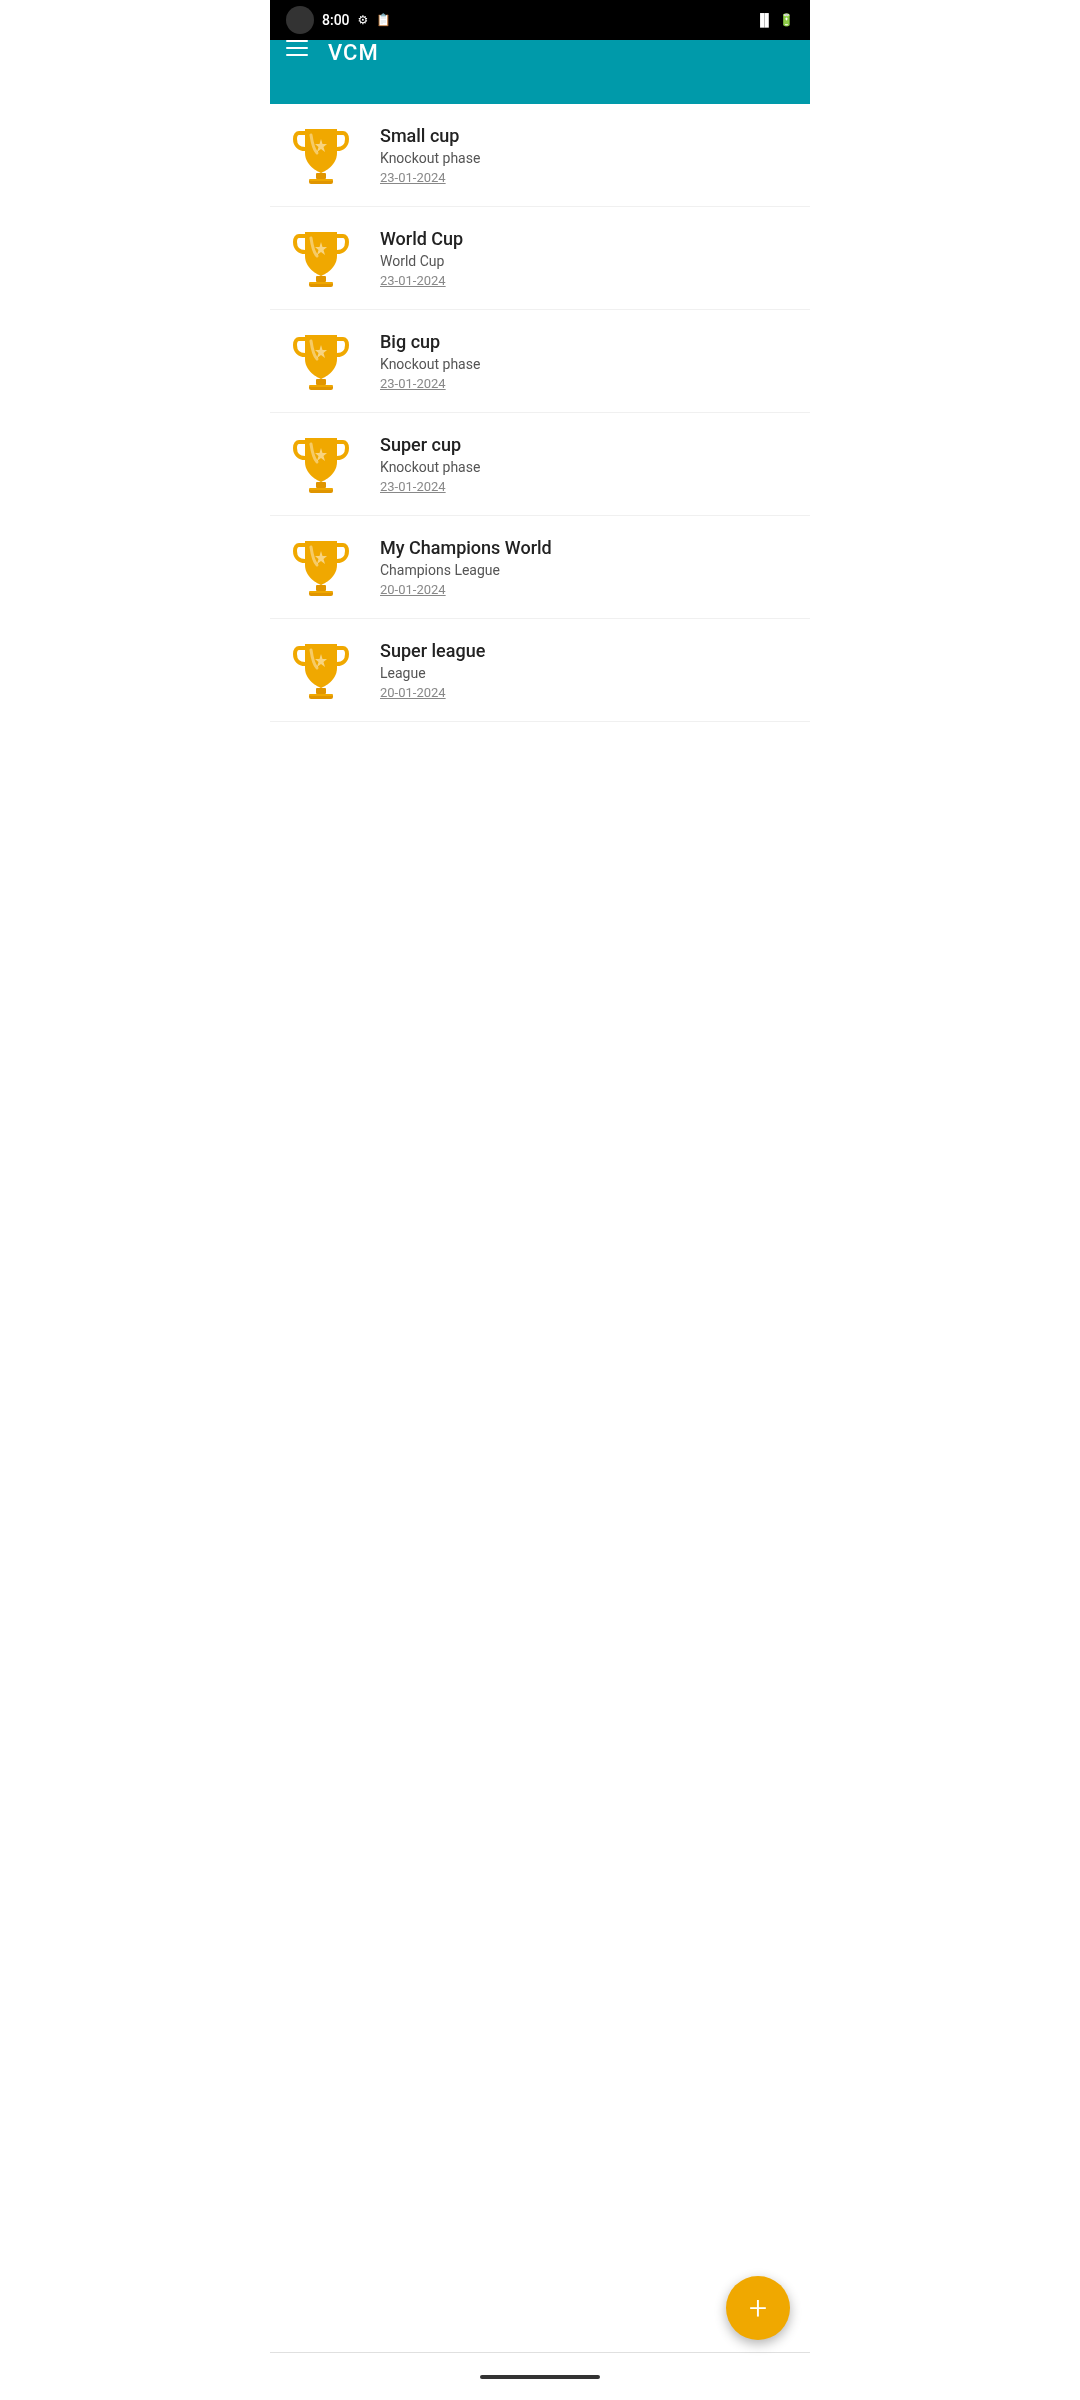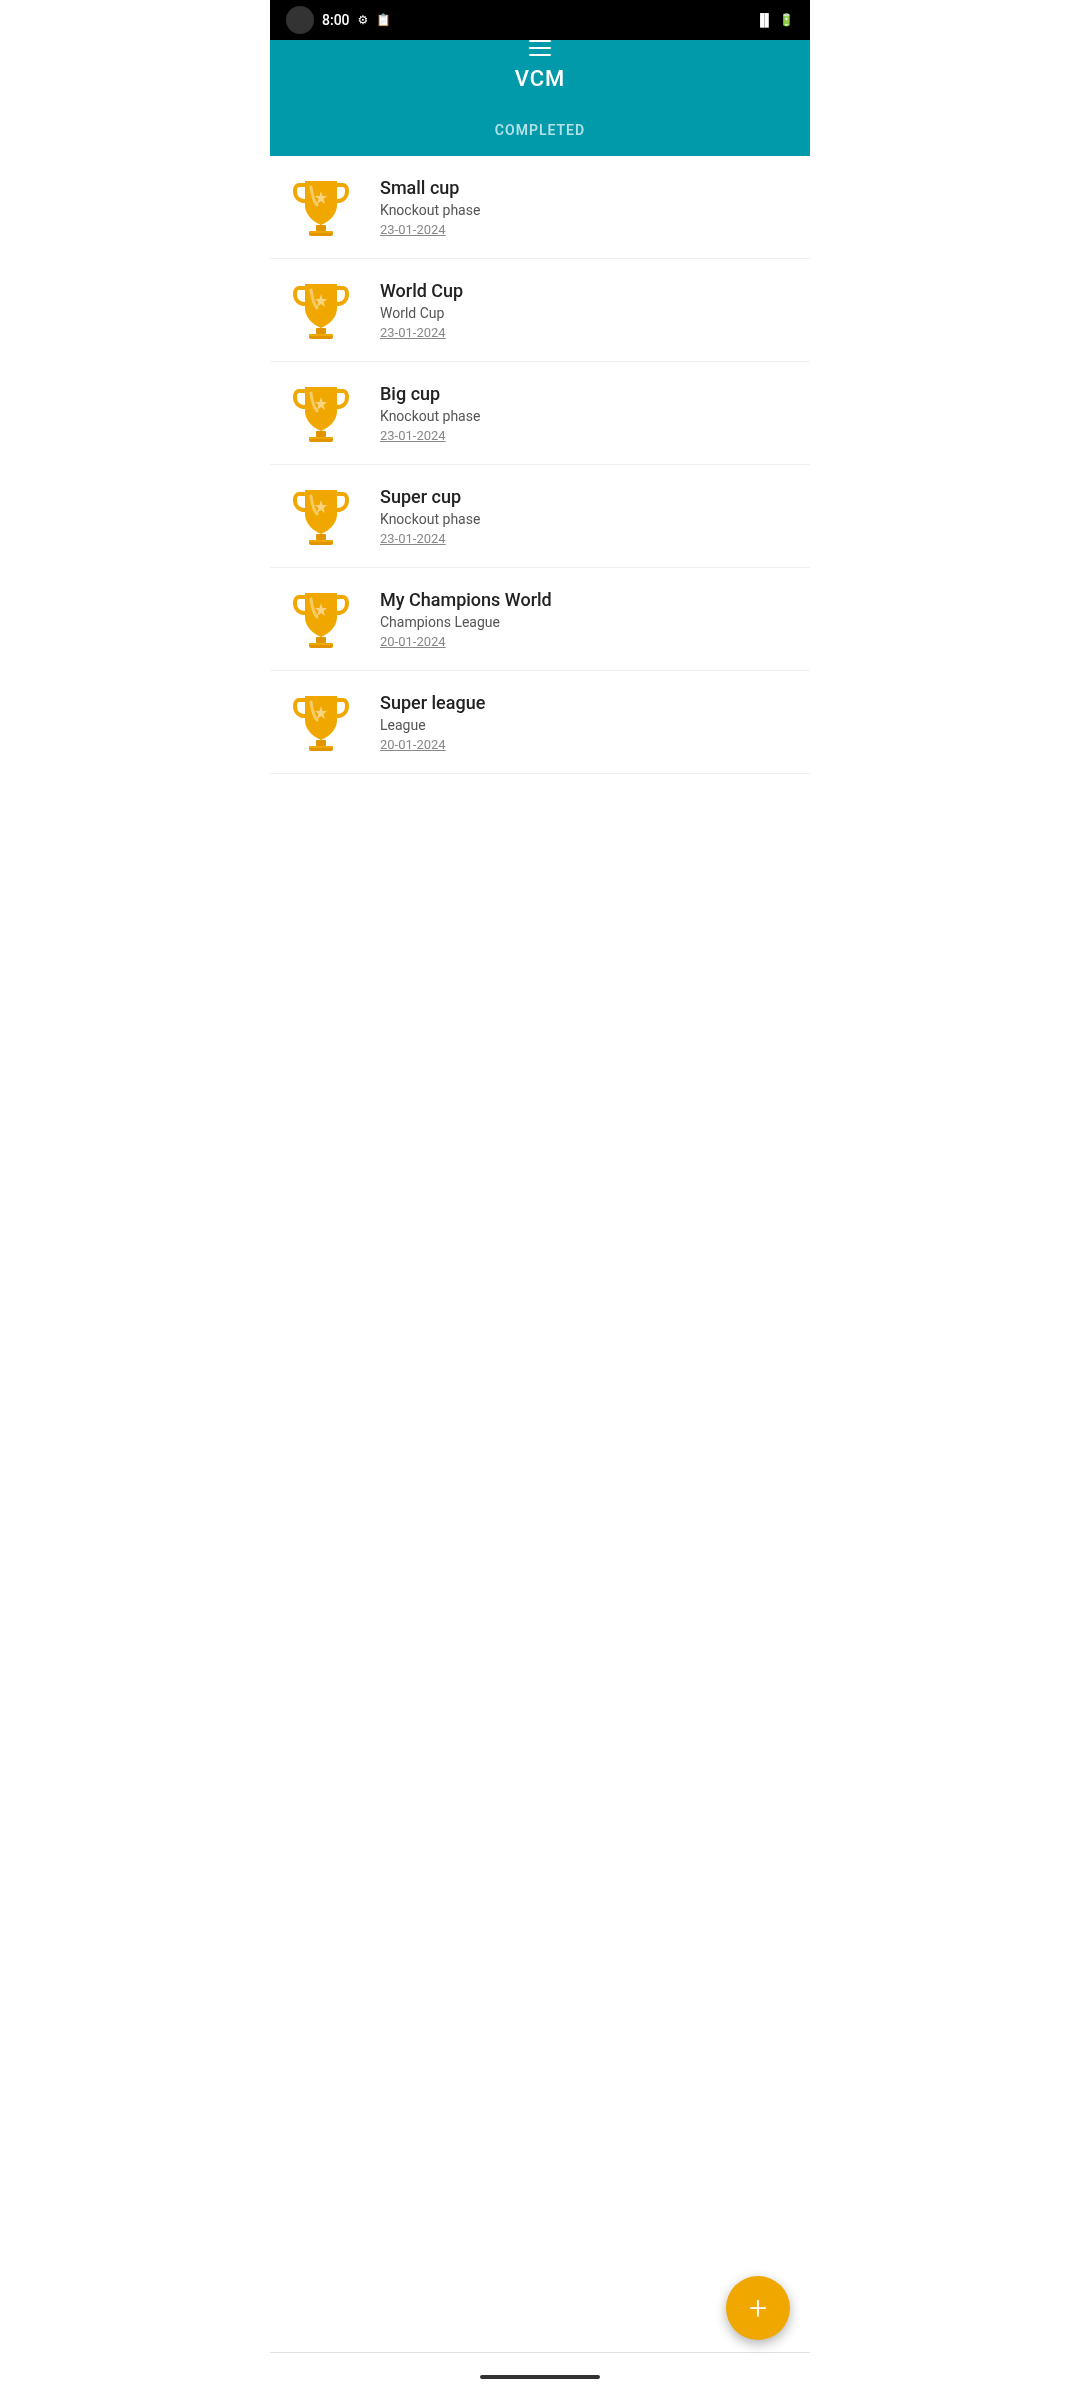--- a/index.html
+++ b/index.html
@@ -58,24 +58,22 @@
     .status-icon {
       color: #fff;
       font-size: 12px;
     }
 
     
     .app-bar {
       background: #009aaa;
       height: 64px;
       display: flex;
-      align-items: center;
       padding: 0 16px;
-      gap: 10px;
-      flex-direction: column;
+      gap: 20px;
     }
 
     .hamburger-icon {
       display: flex;
       flex-direction: column;
       gap: 5px;
       cursor: pointer;
     }
 
     .hamburger-icon span {
@@ -250,23 +248,20 @@
 <div class="app-bar">
   <div class="hamburger-icon">
     <span></span>
     <span></span>
     <span></span>
   </div>
   <span class="app-title">VCM</span>
 </div>
 
 <div class="tabs-container">
-  <div class="tab">
-    <span class="tab-label">COMPLETED</span>
-  </div>
 </div>
 
 <div class="list" id="tournament-list">
 <div class="list-item">
       <div class="trophy-container">
         <svg class="trophy-svg" viewBox="0 0 56 60" xmlns="http://www.w3.org/2000/svg">
 
           <path d="M12 4 H44 V28 C44 42 28 48 28 48 C28 48 12 42 12 28 Z" fill="#f0a800"></path>
 
           <path d="M12 8 H6 C4 8 2 10 2 14 C2 20 6 24 12 24" fill="none" stroke="#f0a800" stroke-width="4" stroke-linecap="round"></path>

